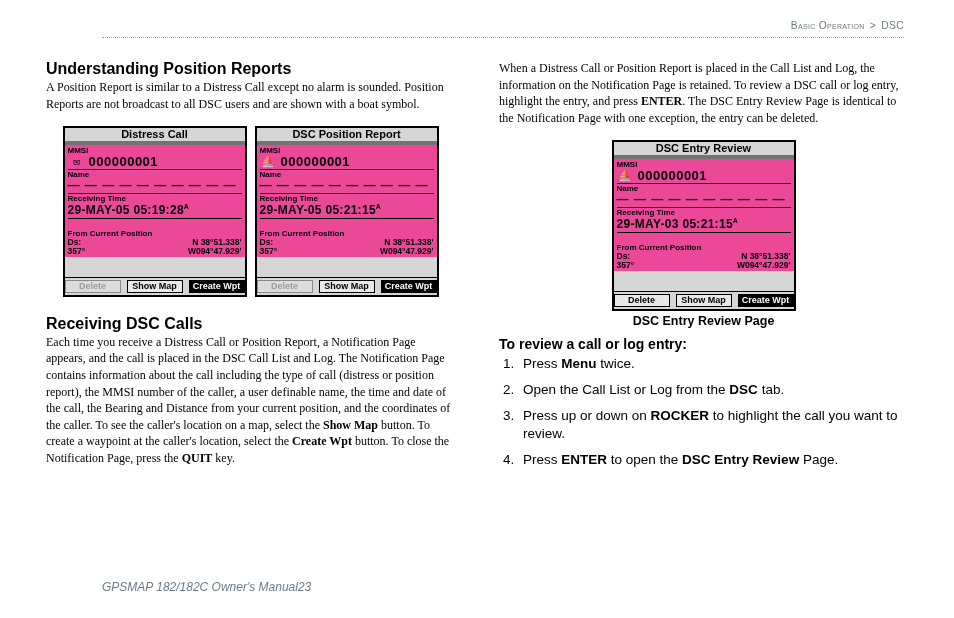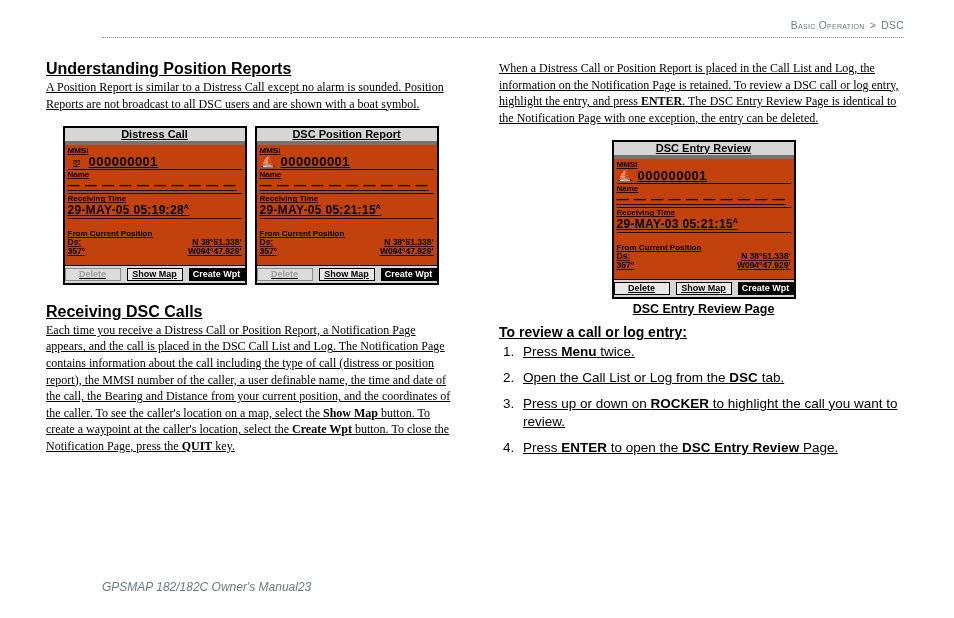--- a/index.html
+++ b/index.html
@@ -2,21 +2,20 @@
 <html><head>
 <meta charset="utf-8">
 <style>
   * { box-sizing: border-box; margin: 0; padding: 0; }
   html, body { width: 954px; height: 618px; background: #fff; font-family: Arial, Helvetica, sans-serif; color: #000; }
   .page {
     position: relative;
     width: 954px;
     height: 618px;
     padding: 30px 46px 0 46px;
-    text-decoration: underline;
   }
   .breadcrumb {
     position: absolute;
     top: 20px;
     right: 50px;
     font-size: 10.3px;
     color: #6d7b87;
     font-variant: small-caps;
     letter-spacing: 0.3px;
   }
@@ -109,22 +108,22 @@
   .dev-title {
     text-align: center;
     font-family: Arial, Helvetica, sans-serif;
     font-weight: 700;
     font-size: 11px;
     padding: 0 0 1px 0;
     border-bottom: 4px solid #737373;
     background: #d6d6d6;
   }
   .dev-body {
-    padding: 1px 3px 8px 3px;
-    background: #c2410c;
+    padding: 1px 3px 0 3px;
+    background: #ec4899;
   }
   .lbl {
     font-family: Arial, Helvetica, sans-serif;
     font-weight: 700;
     font-size: 8px;
     line-height: 1;
     margin-top: 1px;
   }
   .field-row {
     display: flex;
@@ -174,20 +173,21 @@
     padding-bottom: 1px;
   }
   .pos-block .left { flex: 0 0 auto; }
   .pos-block .right { flex: 1 1 auto; text-align: right; }
   .btnbar {
     display: flex;
     gap: 6px;
     padding: 2px 0;
     background: #d6d6d6;
     border-top: 1.5px solid #000;
+    margin-top: 20px;
   }
   .btnbar .btn {
     flex: 1 1 0;
     border: 1.5px solid #000;
     background: #e8e8e8;
     font-family: Arial, Helvetica, sans-serif;
     font-weight: 700;
     font-size: 9px;
     text-align: center;
     line-height: 1.2;

